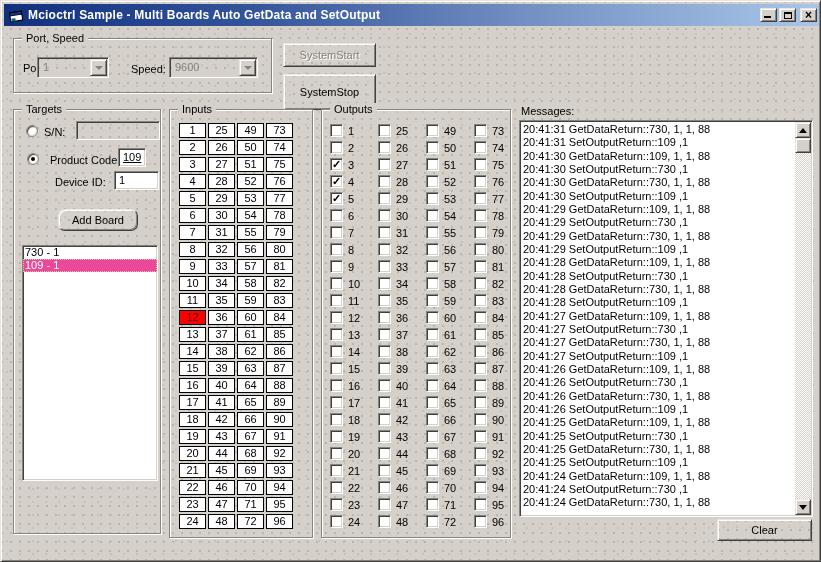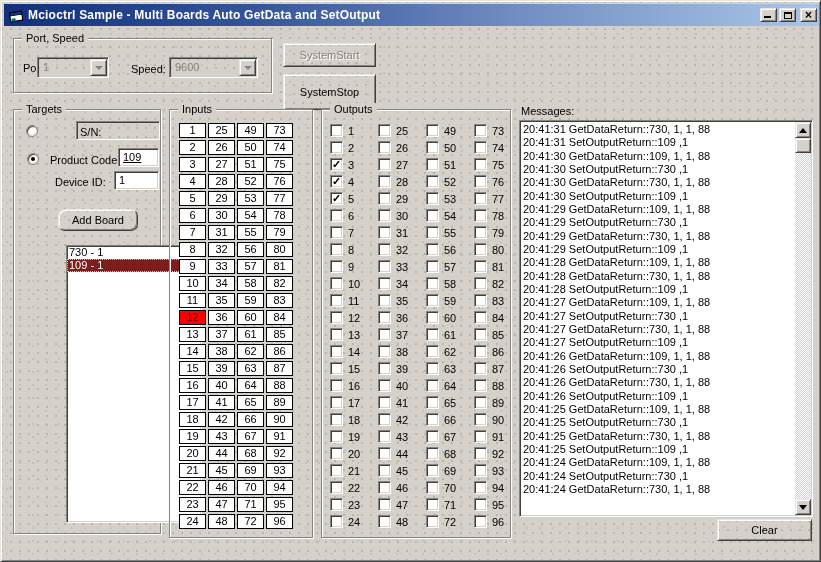--- a/index.html
+++ b/index.html
@@ -89,21 +89,21 @@
     box-shadow: inset 1px 1px 1px #404040, inset -1px -1px 0 #e8e5e0;
   }
   .radio.on::after { content:""; position:absolute; left:3px; top:3px; width:4px; height:4px; border-radius:50%; background:#000; }
 
   .textbox { position:absolute; padding:2px 3px 0 4px; font-size:11px; }
   .textbox.disabled { background:transparent; }
 
   
   .boardlist { position:absolute; overflow:hidden; }
   .boardlist .item { height:13px; line-height:13px; padding-left:2px; color:#000; }
-  .boardlist .item.selected { background:#7f1d1d; color:#fff; outline:1px dotted #cfc8a0; outline-offset:-1px; }
+  .boardlist .item.selected { background:#ec4899; color:#fff; outline:1px dotted #cfc8a0; outline-offset:-1px; }
 
   
   .inputs-grid {
     position:absolute; left:9px; top:13px;
     display:grid; grid-template-columns:repeat(4,29px); grid-template-rows:repeat(24,17px);
     grid-auto-flow:column;
   }
   .icell {
     width:27px; height:15px; background:#fff; border:1px solid #000;
     font-size:11px; line-height:13px; text-align:center;
@@ -194,33 +194,33 @@
     </div>
   </div>
 
   <div class="btn dots disabled" style="left:282px; top:42px; width:93px; height:24px;">SystemStart</div>
   <div class="btn dots" style="left:282px; top:73px; width:93px; height:36px;">SystemStop</div>
 
   <div class="group" style="left:12px; top:108px; width:148px; height:425px;">
     <span class="legend">Targets</span>
 
     <span class="radio" style="left:12px; top:15px;"></span>
-    <span class="label" style="left:30px; top:16px;margin-left:36px;">S/N:</span>
+    <span class="label" style="left:30px; top:16px;">S/N:</span>
     <div class="textbox sunken dots disabled" style="left:62px; top:11px; width:84px; height:19px;"></div>
 
     <span class="radio on" style="left:13px; top:43px;"></span>
     <span class="label" style="left:29px; top:44px;margin-left:7px;">Product Code:</span>
-    <div class="textbox sunken" style="left:104px; top:38px; width:41px; height:19px;text-decoration:underline;">109</div>
+    <div class="textbox sunken" style="left:104px; top:38px; width:28px; height:19px;text-decoration:underline;">109</div>
 
     <span class="label" style="left:41px; top:66px;">Device ID:</span>
     <div class="textbox sunken" style="left:100px; top:61px; width:45px; height:19px;">1</div>
 
     <div class="btn dots" style="left:44px; top:99px; width:80px; height:22px; position:absolute;border-radius:7px;">Add Board</div>
 
-    <div class="boardlist sunken" style="left:8px; top:135px; width:136px; height:278px;margin-left:44px;">
+    <div class="boardlist sunken" style="left:8px; top:135px; width:136px; height:236px;">
         <div class="item">730 - 1</div>
         <div class="item selected">109 - 1</div>
       </div>
   </div>
 
   <div class="group" style="left:168px; top:108px; width:144px; height:429px;">
     <span class="legend">Inputs</span>
     <div class="inputs-grid">
         <div class="icell">1</div>
         <div class="icell">2</div>
@@ -718,20 +718,21 @@
         <div class="msgline">20:41:31  SetOutputReturn::109 ,1</div>
         <div class="msgline">20:41:30  GetDataReturn::109, 1, 1, 88</div>
         <div class="msgline">20:41:30  SetOutputReturn::730 ,1</div>
         <div class="msgline">20:41:30  GetDataReturn::730, 1, 1, 88</div>
         <div class="msgline">20:41:30  SetOutputReturn::109 ,1</div>
         <div class="msgline">20:41:29  GetDataReturn::109, 1, 1, 88</div>
         <div class="msgline">20:41:29  SetOutputReturn::730 ,1</div>
         <div class="msgline">20:41:29  GetDataReturn::730, 1, 1, 88</div>
         <div class="msgline">20:41:29  SetOutputReturn::109 ,1</div>
         <div class="msgline">20:41:28  GetDataReturn::109, 1, 1, 88</div>
+        <div class="msgline">20:41:28  SetOutputReturn::730 ,1</div>
         <div class="msgline">20:41:28  GetDataReturn::730, 1, 1, 88</div>
         <div class="msgline">20:41:28  SetOutputReturn::109 ,1</div>
         <div class="msgline">20:41:27  GetDataReturn::109, 1, 1, 88</div>
         <div class="msgline">20:41:27  SetOutputReturn::730 ,1</div>
         <div class="msgline">20:41:27  GetDataReturn::730, 1, 1, 88</div>
         <div class="msgline">20:41:27  SetOutputReturn::109 ,1</div>
         <div class="msgline">20:41:26  GetDataReturn::109, 1, 1, 88</div>
         <div class="msgline">20:41:26  SetOutputReturn::730 ,1</div>
         <div class="msgline">20:41:26  GetDataReturn::730, 1, 1, 88</div>
         <div class="msgline">20:41:26  SetOutputReturn::109 ,1</div>

